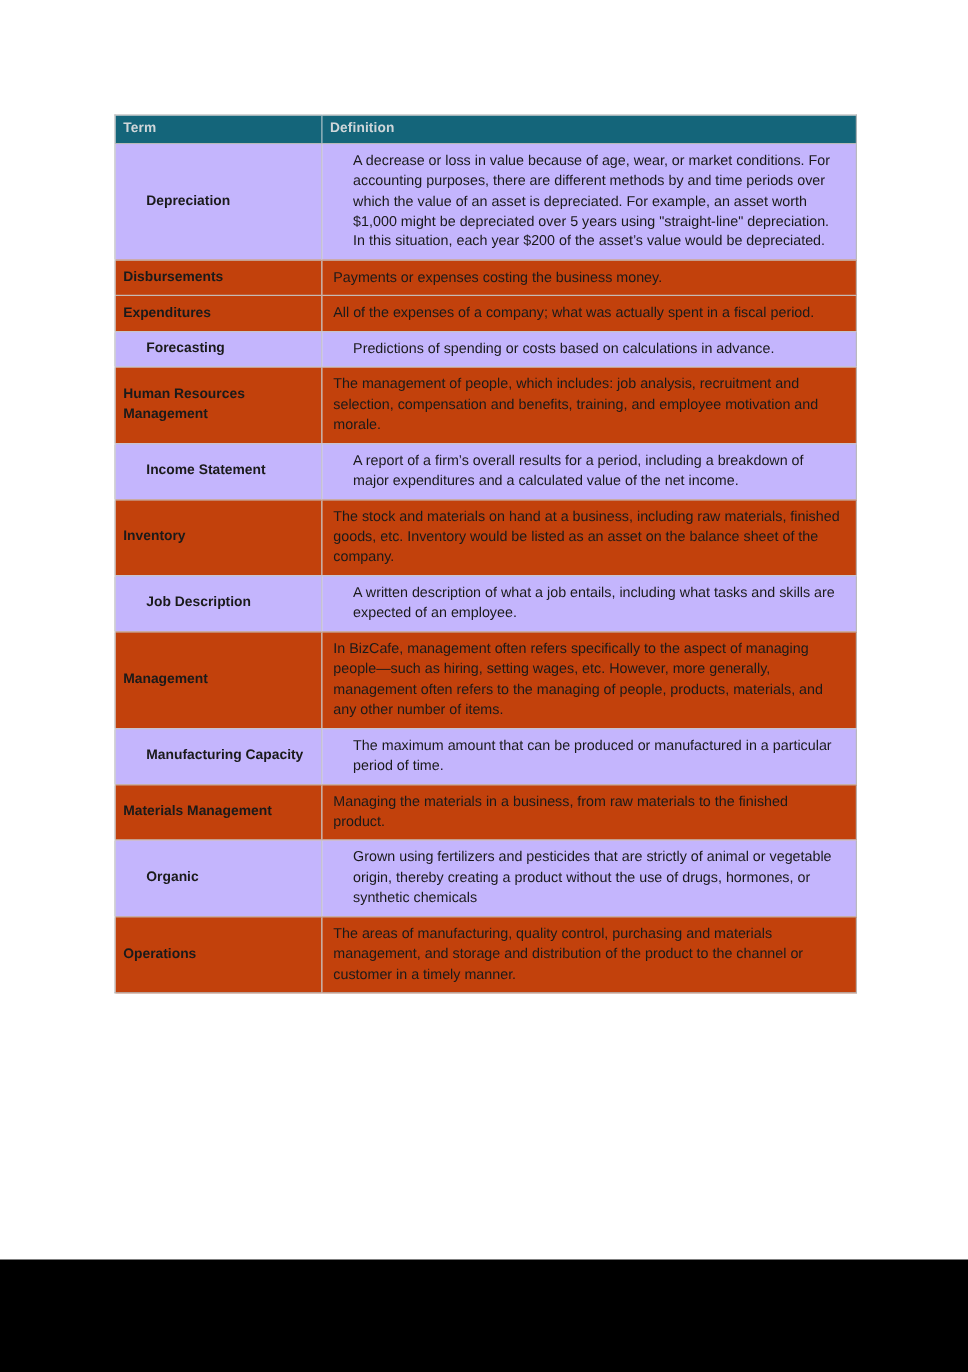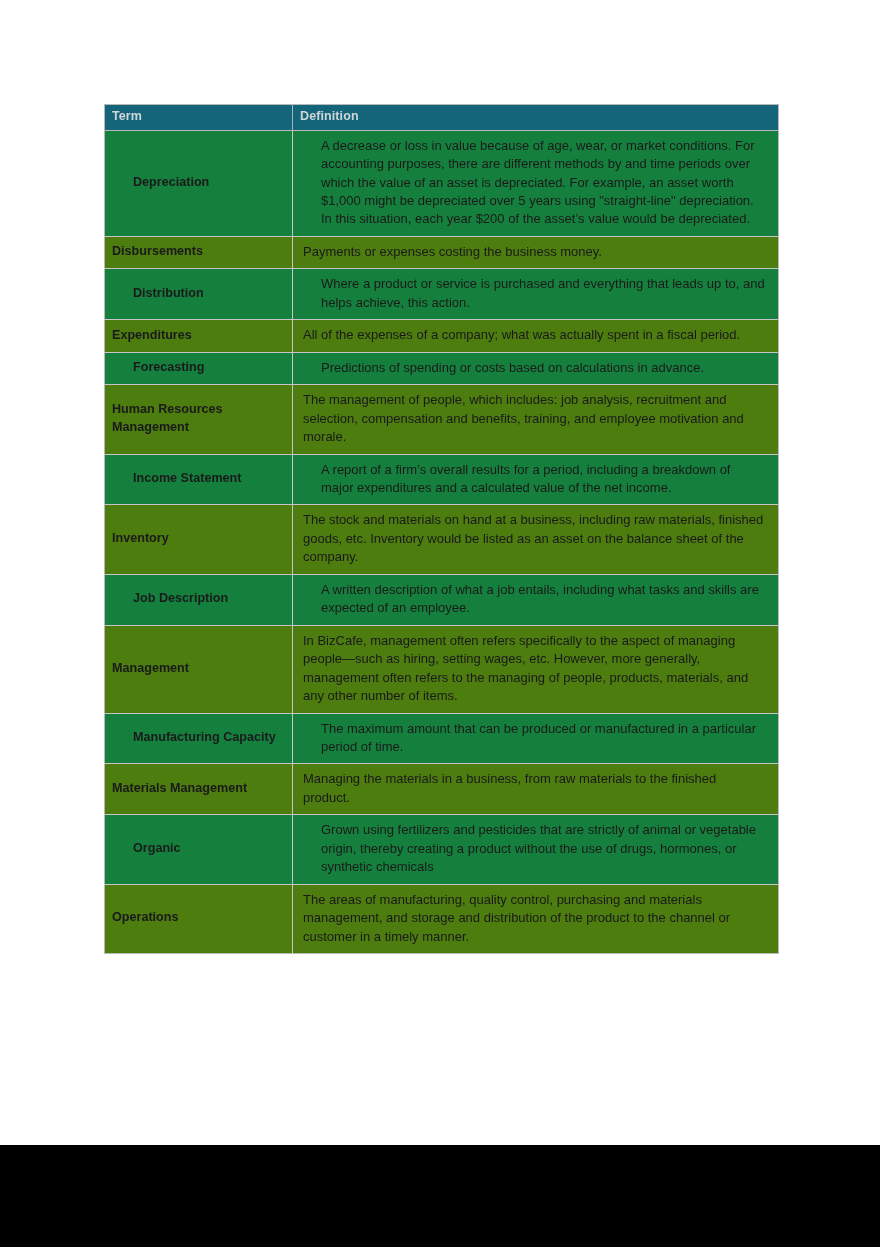--- a/index.html
+++ b/index.html
@@ -83,25 +83,25 @@
     margin-top: 12px;
   }
 
   .glossary-table td.def-cell {
     vertical-align: top;
     padding-left: 10px;
     padding-right: 12px;
   }
 
   .glossary-table tr.shaded td {
-    background: #15803d;
+    background: #c4b5fd;
     padding-left: 28px;
   }
   .glossary-table tr.plain td {
-    background: #4d7c0f;
+    background: #c2410c;
   }
 </style>
 </head>
 <body>
 
 <div class="page">
   <table class="glossary-table">
     <colgroup>
       <col class="col-term">
       <col class="col-def">
@@ -113,24 +113,20 @@
       </tr>
     </thead>
     <tbody id="table-body">
         <tr class="shaded">
           <td class="term-cell">Depreciation</td>
           <td class="def-cell">A decrease or loss in value because of age, wear, or market conditions. For accounting purposes, there are different methods by and time periods over which the value of an asset is depreciated. For example, an asset worth $1,000 might be depreciated over 5 years using "straight-line" depreciation. In this situation, each year $200 of the asset’s value would be depreciated.</td>
         </tr>
         <tr class="plain">
           <td class="term-cell">Disbursements</td>
           <td class="def-cell">Payments or expenses costing the business money.</td>
-        </tr>
-        <tr class="shaded">
-          <td class="term-cell">Distribution</td>
-          <td class="def-cell">Where a product or service is purchased and everything that leads up to, and helps achieve, this action.</td>
         </tr>
         <tr class="plain">
           <td class="term-cell">Expenditures</td>
           <td class="def-cell">All of the expenses of a company; what was actually spent in a fiscal period.</td>
         </tr>
         <tr class="shaded">
           <td class="term-cell">Forecasting</td>
           <td class="def-cell">Predictions of spending or costs based on calculations in advance.</td>
         </tr>
         <tr class="plain">

